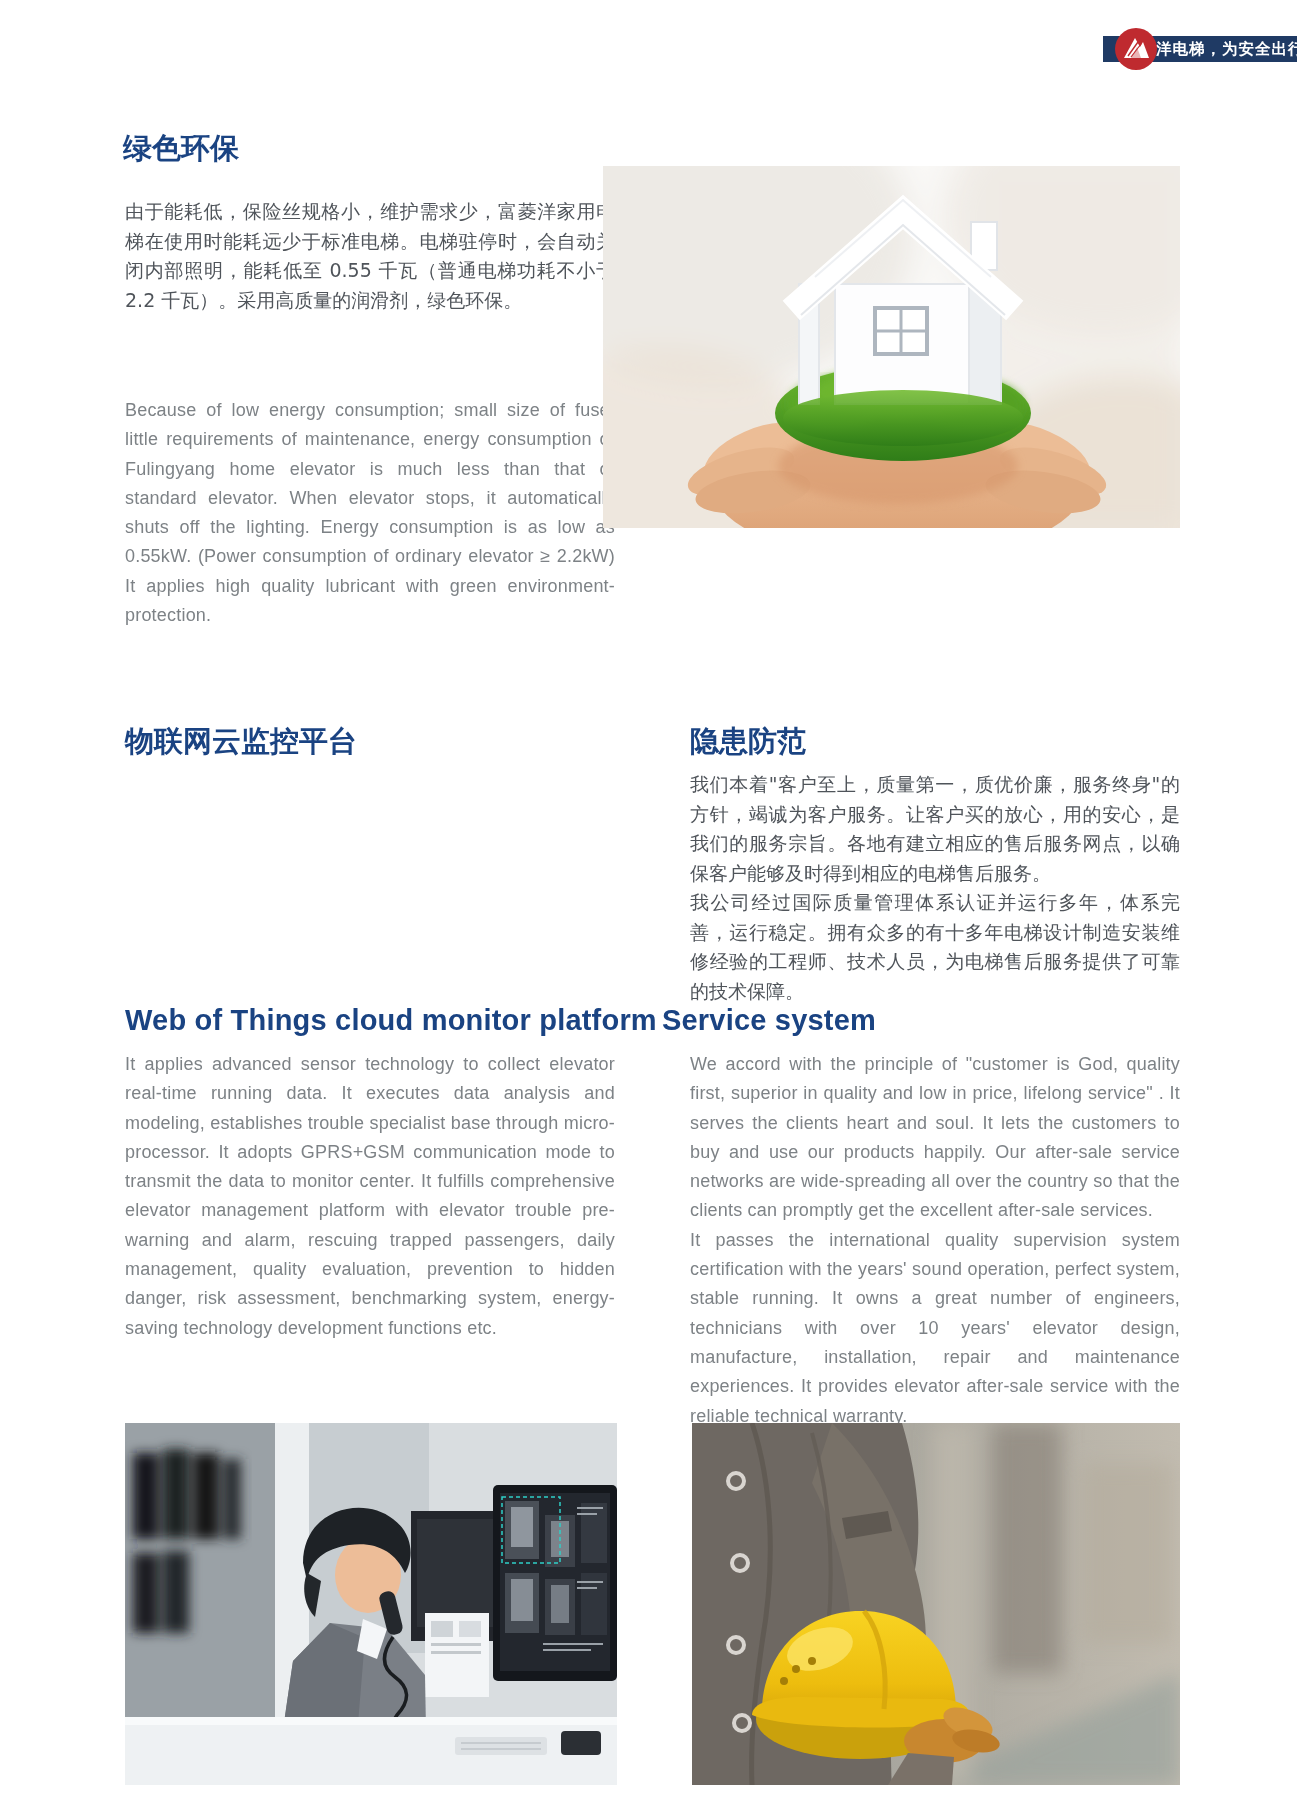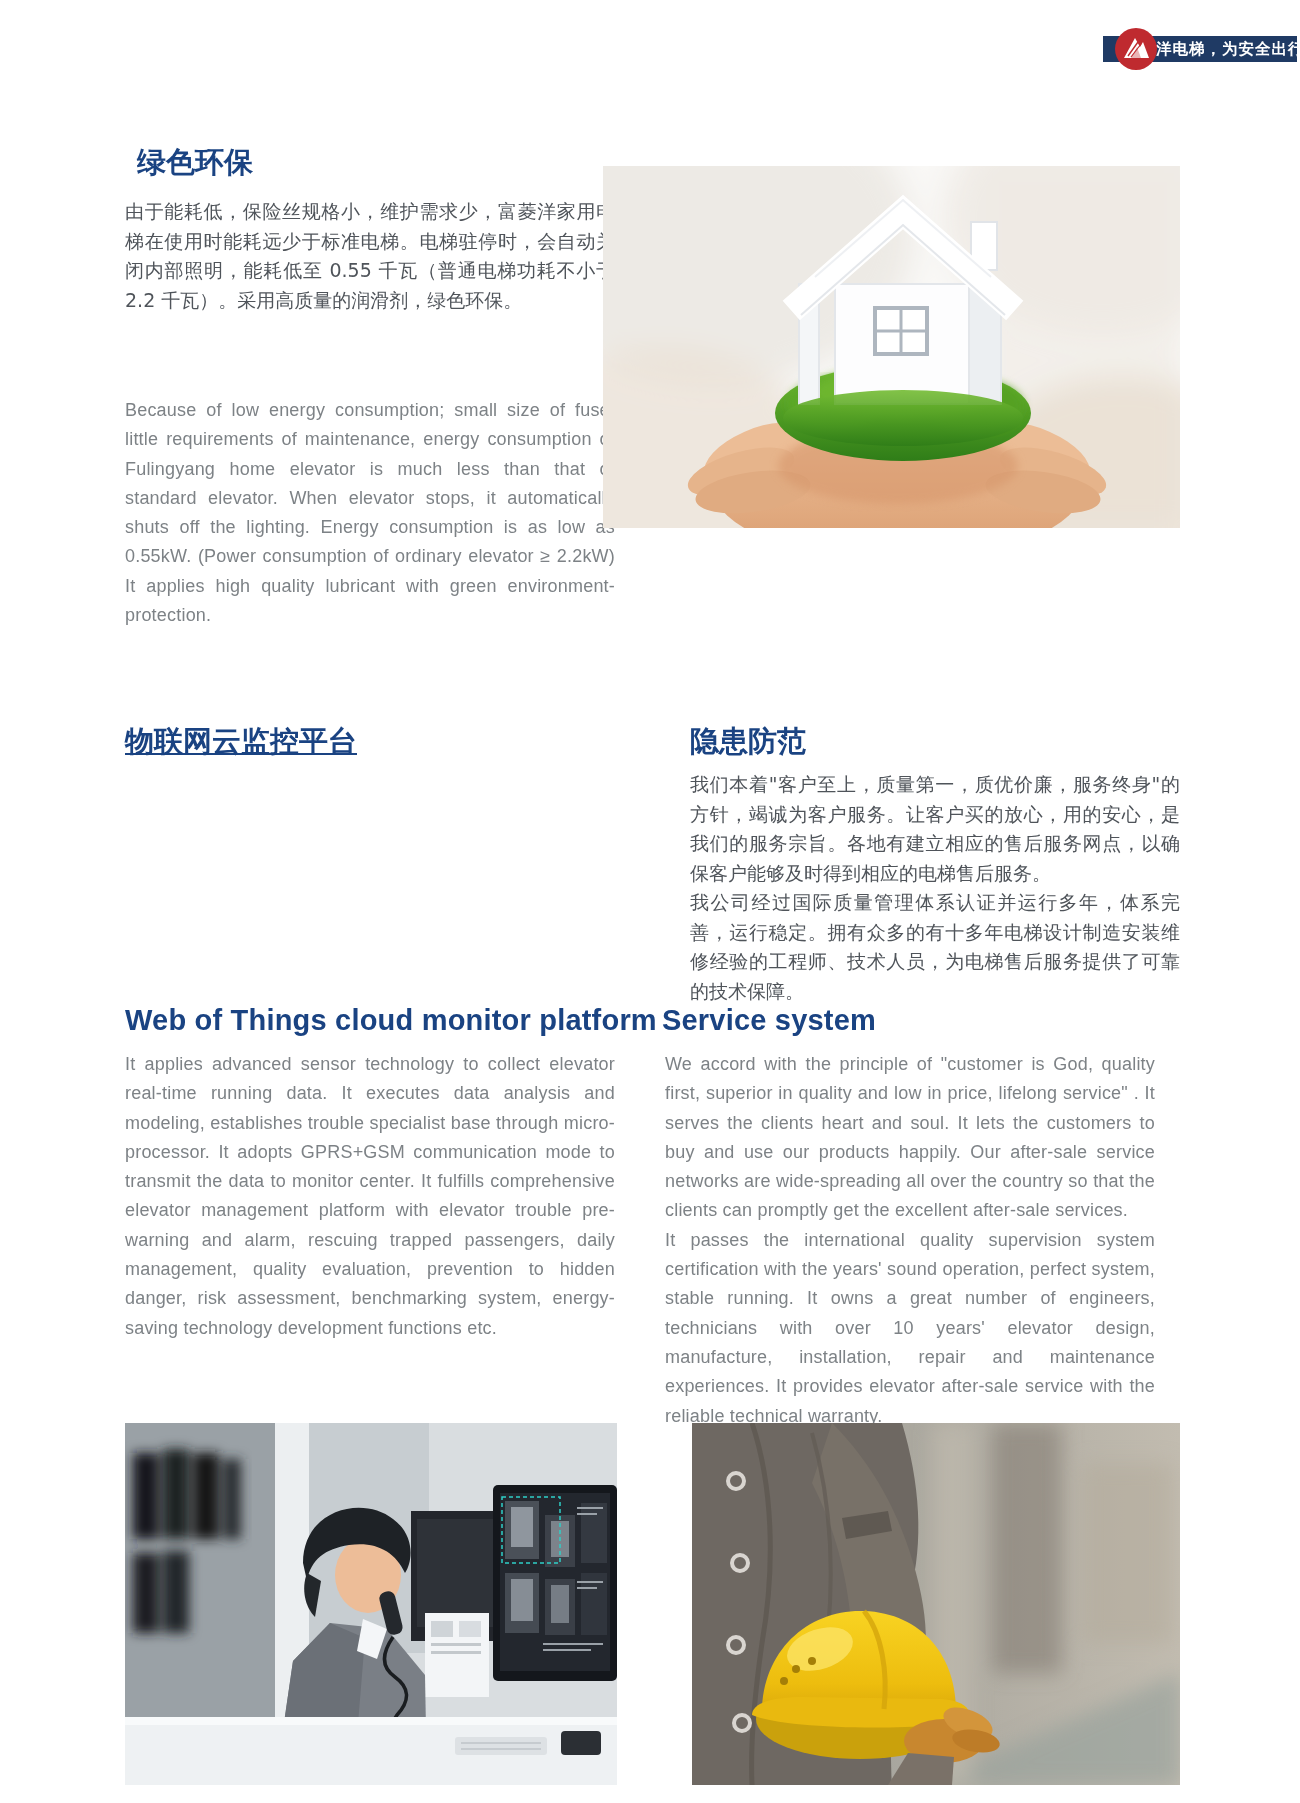--- a/index.html
+++ b/index.html
@@ -42,21 +42,21 @@
   <div class="abs brand-logo">
     <svg width="44" height="44" viewBox="0 0 44 44">
       <circle cx="22" cy="22" r="21" fill="#bf2a2f"></circle>
       <polygon points="10,31 21,11 26,20 29,15 35,31" fill="#ffffff"></polygon>
       <polygon points="17,31 23,20 27,31" fill="#bf2a2f" opacity="0.35"></polygon>
       <line x1="14" y1="29" x2="24" y2="15" stroke="#bf2a2f" stroke-width="1.4"></line>
       <line x1="17" y1="30" x2="27" y2="17" stroke="#bf2a2f" stroke-width="1.2"></line>
     </svg>
   </div>
 
-  <div class="abs zh-title" style="left:137px;top:129px;margin-top:14px;">绿色环保</div>
+  <div class="abs zh-title" style="left:123px;top:129px;">绿色环保</div>
   <p class="abs zh-body" style="left:125px;top:197px;width:490px;">由于能耗低，保险丝规格小，维护需求少，富菱洋家用电梯在使用时能耗远少于标准电梯。电梯驻停时，会自动关闭内部照明，能耗低至 0.55 千瓦（普通电梯功耗不小于 2.2 千瓦）。采用高质量的润滑剂，绿色环保。</p>
 
   <p class="abs en-body" style="left:125px;top:396px;width:490px;">Because of low energy consumption; small size of fuse; little requirements of maintenance, energy consumption of Fulingyang home elevator is much less than that of standard elevator. When elevator stops, it automatically shuts off the lighting. Energy consumption is as low as 0.55kW. (Power consumption of ordinary elevator ≥ 2.2kW) It applies high quality lubricant with green environment-protection.</p>
 
   <div class="abs photo" style="left:603px;top:166px;width:577px;height:362px;">
     <svg width="577" height="362" viewBox="0 0 577 362">
       <defs>
         <linearGradient id="grassG" x1="0" y1="0" x2="0" y2="1">
           <stop offset="0" stop-color="#74bc33"></stop>
             <stop offset="0.55" stop-color="#4d9a22"></stop>
@@ -109,33 +109,33 @@
         <path d="M198,136 L300,46 L402,136" fill="none" stroke="#e4e7eb" stroke-width="2" transform="translate(0,13)"></path>
         <path d="M212,123 L300,46 L388,123" fill="none" stroke="#eef0f3" stroke-width="2" transform="translate(0,-12)"></path>
         <rect x="272" y="142" width="52" height="46" fill="#ffffff" stroke="#aeb6bf" stroke-width="4"></rect>
         <line x1="298" y1="144" x2="298" y2="186" stroke="#aeb6bf" stroke-width="3"></line>
         <line x1="274" y1="165" x2="322" y2="165" stroke="#aeb6bf" stroke-width="3"></line>
         <ellipse cx="300" cy="252" rx="120" ry="28" fill="url(#grassG)" opacity="0.9"></ellipse>
       </g>
     </svg>
   </div>
 
-  <div class="abs zh-title" style="left:125px;top:722px;text-decoration:underline;">物联网云监控平台</div>
+  <div class="abs zh-title" style="left:125px;top:722px;">物联网云监控平台</div>
 
   <div class="abs zh-title" style="left:690px;top:722px;">隐患防范</div>
   <div class="abs" style="left:690px;top:770px;width:490px;">
     <p class="zh-body" style="line-height:29.5px;">我们本着"客户至上，质量第一，质优价廉，服务终身"的方针，竭诚为客户服务。让客户买的放心，用的安心，是我们的服务宗旨。各地有建立相应的售后服务网点，以确保客户能够及时得到相应的电梯售后服务。</p>
     <p class="zh-body" style="line-height:29.5px;">我公司经过国际质量管理体系认证并运行多年，体系完善，运行稳定。拥有众多的有十多年电梯设计制造安装维修经验的工程师、技术人员，为电梯售后服务提供了可靠的技术保障。</p>
   </div>
 
   <div class="abs en-title" style="left:125px;top:1004px;">Web of Things cloud monitor platform</div>
   <p class="abs en-body" style="left:125px;top:1050px;width:490px;">It applies advanced sensor technology to collect elevator real-time running data. It executes data analysis and modeling, establishes trouble specialist base through micro-processor. It adopts GPRS+GSM communication mode to transmit the data to monitor center. It fulfills comprehensive elevator management platform with elevator trouble pre-warning and alarm, rescuing trapped passengers, daily management, quality evaluation, prevention to hidden danger, risk assessment, benchmarking system, energy-saving technology development functions etc.</p>
 
   <div class="abs en-title" style="left:662px;top:1004px;">Service system</div>
-  <div class="abs" style="left:665px;top:1050px;width:490px;">
+  <div class="abs" style="left:690px;top:1050px;width:490px;">
     <p class="en-body">We accord with the principle of "customer is God, quality first, superior in quality and low in price, lifelong service" . It serves the clients heart and soul. It lets the customers to buy and use our products happily. Our after-sale service networks are wide-spreading all over the country so that the clients can promptly get the excellent after-sale services.</p>
     <p class="en-body">It passes the international quality supervision system certification with the years' sound operation, perfect system, stable running. It owns a great number of engineers, technicians with over 10 years' elevator design, manufacture, installation, repair and maintenance experiences. It provides elevator after-sale service with the reliable technical warranty.</p>
   </div>
 
   <div class="abs photo" style="left:125px;top:1423px;width:492px;height:362px;">
     <svg width="492" height="362" viewBox="0 0 492 362">
       <defs>
         <filter id="mblur">
             <feGaussianBlur stdDeviation="6"></feGaussianBlur>
           </filter>

